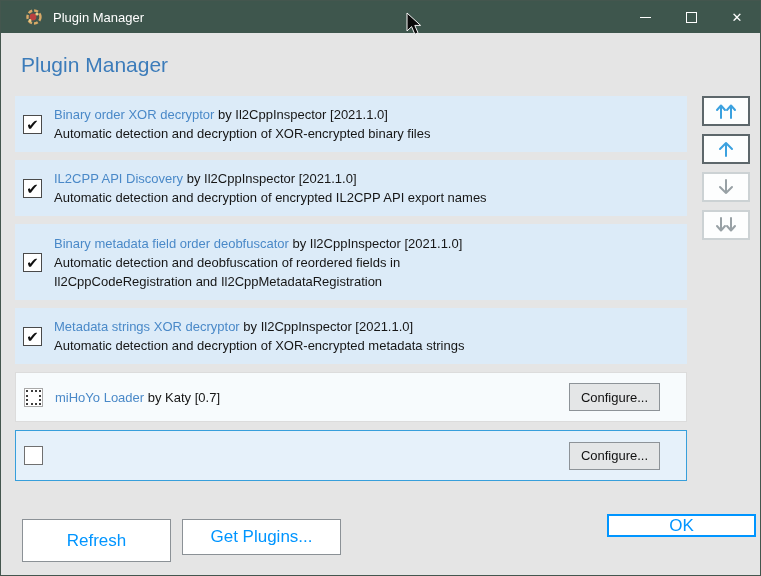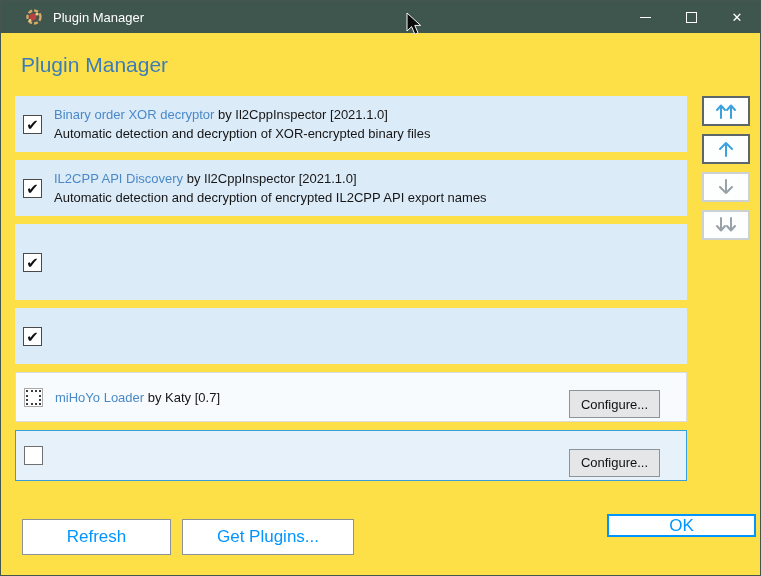--- a/index.html
+++ b/index.html
@@ -3,21 +3,21 @@
 <meta charset="utf-8">
 <style>
   html,body{margin:0;padding:0;}
   body{
     width:761px;height:576px;position:relative;overflow:hidden;
     font-family:"Liberation Sans","DejaVu Sans",sans-serif;
     background:#fff;
   }
   .window{
     position:absolute;inset:0;box-sizing:border-box;
-    border:1px solid #44564e;background:#fde047;
+    border:1px solid #44564e;background:#e5e5e5;
   }
   
   .titlebar{
     position:absolute;left:0;top:0;right:0;height:32px;
     background:#3e564d;display:flex;align-items:center;
     padding-left:23px;box-sizing:border-box;
   }
   .app-icon{width:20px;height:20px;margin-right:9px;flex:none;}
   .titlebar-title{color:#ffffff;font-size:13px;}
   .win-controls{position:absolute;right:0;top:0;height:32px;display:flex;}
@@ -56,43 +56,43 @@
   }
   .row-text{font-size:13px;line-height:19px;color:#161616;}
   .plugin-name{color:#4a89c8;}
   .byline{color:#161616;}
   .desc{white-space:pre-line;}
   .configure-btn{
     position:absolute;right:26px;top:50%;transform:translateY(-50%);
     width:91px;height:28px;box-sizing:border-box;
     background:#e4e6e7;border:1px solid #8d9398;
     display:flex;align-items:center;justify-content:center;
-    font-size:13px;color:#111;margin-top:7px;
+    font-size:13px;color:#111;
   }
   
   .reorder-panel{
     position:absolute;left:701px;top:95px;
     display:flex;flex-direction:column;gap:8px;
   }
   .arrow-btn{
     width:48px;height:30px;box-sizing:border-box;background:#fdfefe;
     border:2px solid #5d676b;display:flex;align-items:center;justify-content:center;
   }
   .arrow-btn.disabled{border-color:#ccd2d4;}
   .arrow-btn svg{display:block;}
   .arrow-stroke{stroke:#3ba1df;stroke-width:2;fill:none;stroke-linecap:round;stroke-linejoin:round;}
   .arrow-btn.disabled .arrow-stroke{stroke:#98a1a5;}
   
   .footer-btn{
     position:absolute;box-sizing:border-box;background:#fff;
     display:flex;align-items:center;justify-content:center;
     font-size:17px;color:#0095ff;
   }
-  .btn-refresh{left:21px;top:518px;width:149px;height:36px;border:1px solid #8b9196;}
-  .btn-getplugins{left:181px;top:518px;width:172px;height:36px;border:1px solid #8b9196;}
+  .btn-refresh{left:21px;top:518px;width:149px;height:43px;border:1px solid #8b9196;}
+  .btn-getplugins{left:181px;top:518px;width:159px;height:36px;border:1px solid #8b9196;}
   .btn-ok{left:606px;top:513px;width:149px;height:23px;border:2px solid #0095ff;}
   
   .cursor{position:absolute;left:405px;top:11px;pointer-events:none;}
 </style>
 </head>
 <body>
 
 <div class="window">
 
   <div class="titlebar">
@@ -139,25 +139,36 @@
         <span class="plugin-name">IL2CPP API Discovery</span>
         <span class="byline">by Il2CppInspector [2021.1.0]</span>
         <div class="desc">Automatic detection and decryption of encrypted IL2CPP API export names</div>
       </div>
     </div>
 
     <div class="row tall">
       <div class="checkbox">
         <span>✔</span>
       </div>
+      <div class="row-text">
+        <span class="plugin-name">Binary metadata field order deobfuscator</span>
+        <span class="byline">by Il2CppInspector [2021.1.0]</span>
+        <div class="desc">Automatic detection and deobfuscation of reordered fields in
+Il2CppCodeRegistration and Il2CppMetadataRegistration</div>
+      </div>
     </div>
 
     <div class="row">
       <div class="checkbox">
         <span>✔</span>
+      </div>
+      <div class="row-text">
+        <span class="plugin-name">Metadata strings XOR decryptor</span>
+        <span class="byline">by Il2CppInspector [2021.1.0]</span>
+        <div class="desc">Automatic detection and decryption of XOR-encrypted metadata strings</div>
       </div>
     </div>
 
     <div class="row neutral">
       <div class="checkbox indeterminate"></div>
       <div class="row-text">
         <span class="plugin-name">miHoYo Loader</span>
         <span class="byline">by Katy [0.7]</span>
       </div>
       <div class="configure-btn">Configure...</div>

